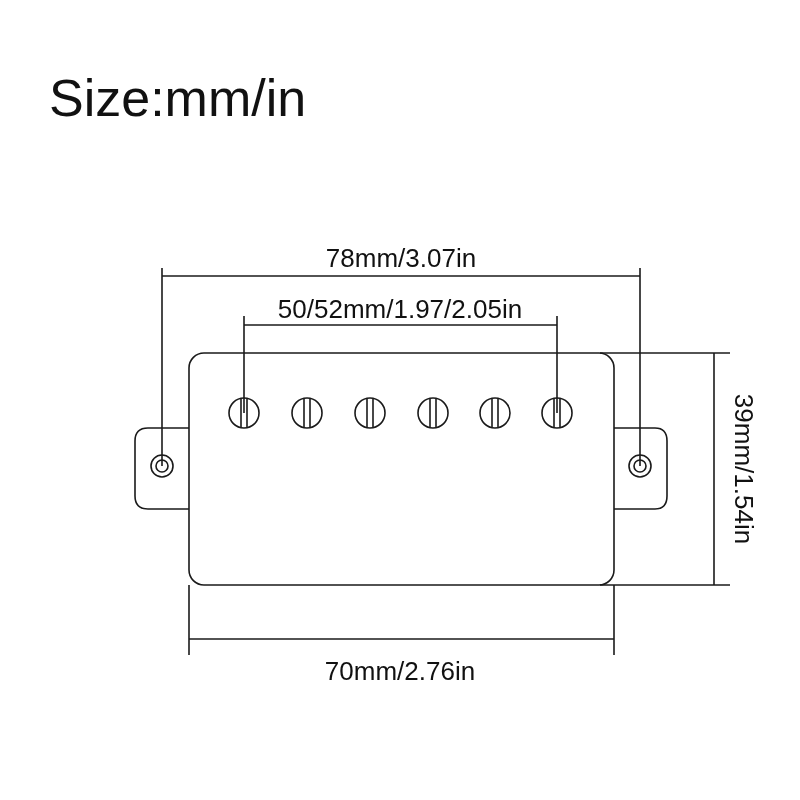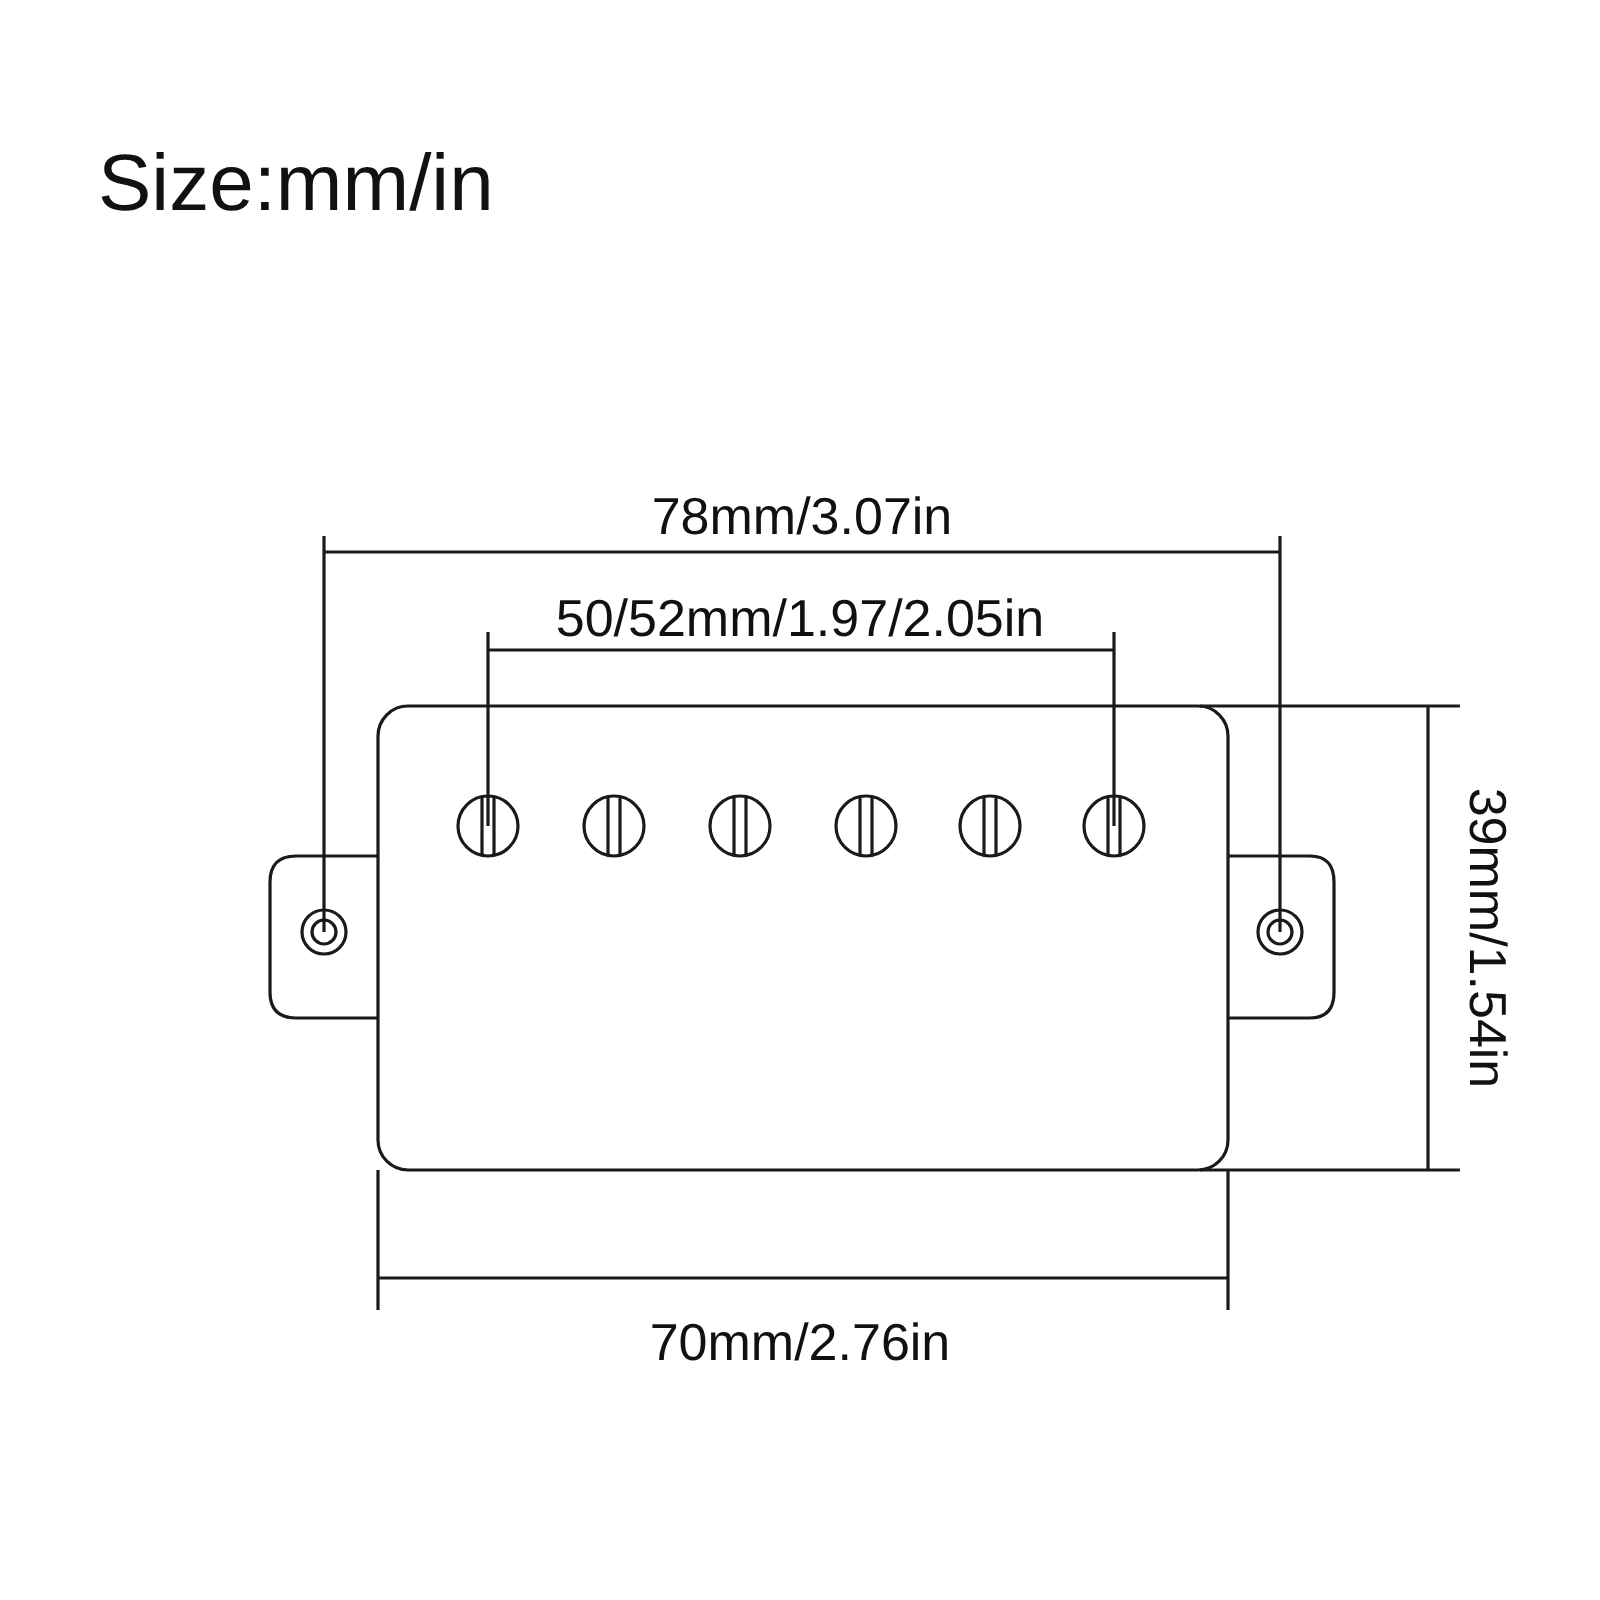--- a/index.html
+++ b/index.html
@@ -1,17 +1,17 @@
 <!DOCTYPE html>
 <html><head>
   <meta charset="utf-8">
   <style>
     html, body { margin: 0; padding: 0; background: #ffffff; }
     body { width: 800px; height: 800px; position: relative; overflow: hidden; font-family: "Liberation Sans", sans-serif; }
-    .title { position: absolute; left: 49px; top: 72px; font-size: 40px; color: #111111; letter-spacing: 0px; line-height: 1; }
+    .title { position: absolute; left: 49px; top: 72px; font-size: 52px; color: #111111; letter-spacing: 0px; line-height: 1; }
     svg { position: absolute; left: 0; top: 0; }
     .dimtext { font-family: "Liberation Sans", sans-serif; fill: #111111; }
   </style>
 </head>
 <body>
 
 <div class="title">Size:mm/in</div>
 
 <svg width="800" height="800" viewBox="0 0 800 800">
   <g fill="none" stroke="#1a1a1a" stroke-width="1.6">

